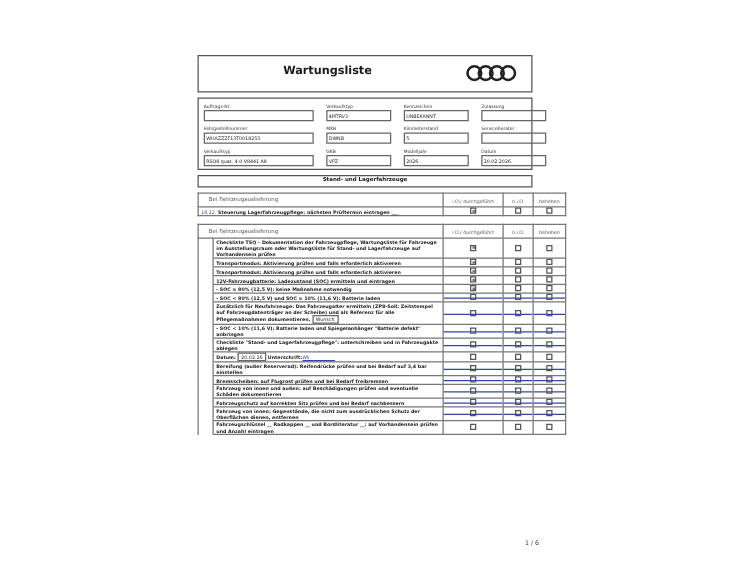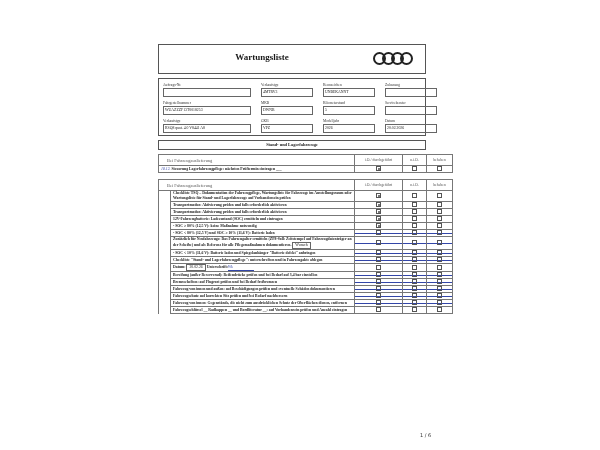--- a/index.html
+++ b/index.html
@@ -1,18 +1,18 @@
 <!DOCTYPE html>
 <html><head>
 <meta charset="utf-8">
 <style>
   html,body{margin:0;padding:0;}
   body{width:600px;height:450px;background:#ffffff;position:relative;overflow:hidden;
        font-family:"DejaVu Sans","Liberation Sans",sans-serif;color:#1a1a1a;}
-  .page{position:absolute;left:158px;top:44px;width:268px;font-family:Liberation Serif, serif;}
+  .page{position:absolute;left:158px;top:44px;width:268px;}
   .titlebar{position:relative;height:28px;border:1px solid #555;background:#fff;}
   .titlebar .title{position:absolute;left:0;right:60px;top:7px;text-align:center;font-size:9px;font-weight:bold;}
   .rings{position:absolute;right:10px;top:7px;width:42px;height:14px;}
   .rings span{position:absolute;top:0;width:13px;height:13px;border:2px solid #222;border-radius:50%;box-sizing:border-box;}
   .info{margin-top:4px;border:1px solid #555;padding:3px 4px 2px 4px;display:grid;
         grid-template-columns:88px 52px 52px 52px;column-gap:10px;row-gap:3px;}
   .cell .lbl{font-size:3.6px;color:#333;height:6px;line-height:6px;}
   .cell .val{border:1px solid #666;height:7px;font-size:3.8px;line-height:7px;padding-left:1px;white-space:nowrap;overflow:hidden;}
   .section{margin-top:4px;border:1px solid #555;height:8px;font-size:4.4px;line-height:8px;text-align:center;font-weight:bold;}
   table{border-collapse:collapse;width:100%;margin-top:4px;table-layout:fixed;}

